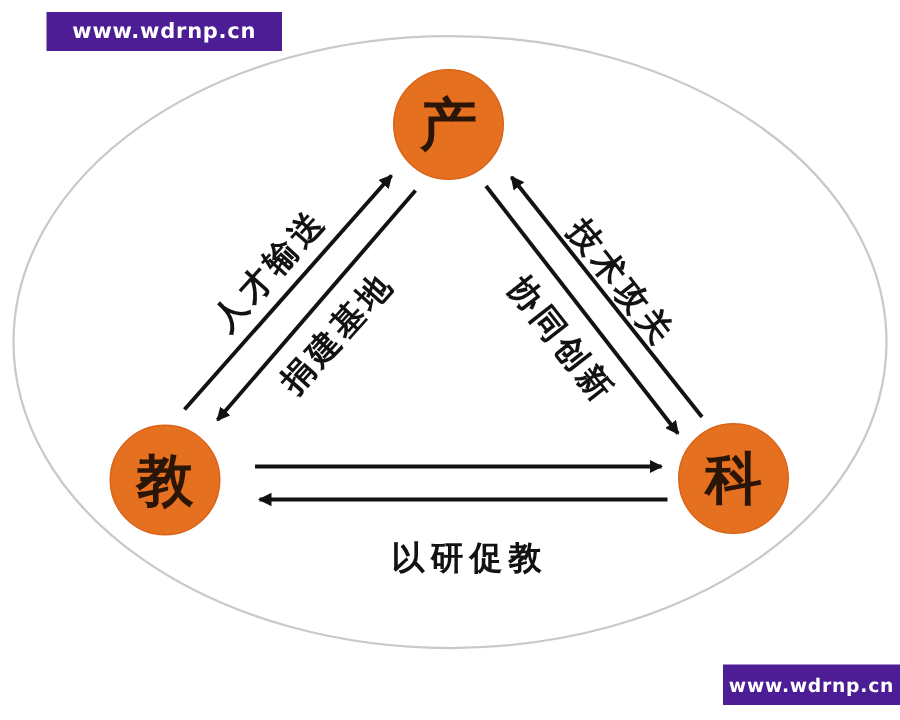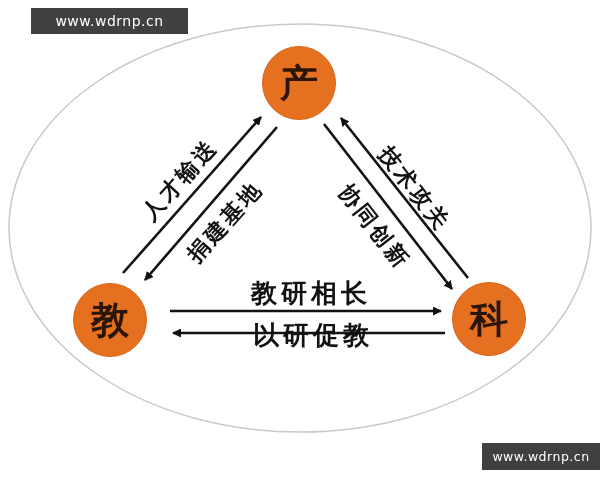--- a/index.html
+++ b/index.html
@@ -3,23 +3,23 @@
 <meta charset="utf-8">
 <style>
   html,body{margin:0;padding:0;background:#fff;}
   .stage{
     position:relative;width:600px;height:480px;background:#ffffff;overflow:hidden;
     font-family:"DejaVu Sans","Liberation Sans",sans-serif;
   }
   .layer{position:absolute;left:0;top:0;}
   
   .wm-bar{
-    position:absolute;background:#404040;color:#fff;
+    position:absolute;background:#4c1d95;color:#fff;
     display:flex;align-items:center;justify-content:center;
-    font-size:14px;font-weight:normal;letter-spacing:.5px;
+    font-size:14px;font-weight:bold;letter-spacing:.5px;
   }
   .wm-bar.tl{left:31px;top:8px;width:157px;height:26px;}
   .wm-bar.br{left:482px;top:443px;width:118px;height:27px;font-size:12.5px;}
   
   .node{
     position:absolute;width:72px;height:72px;border-radius:50%;
     background:#e5701f;border:1px solid #d96418;
     display:flex;align-items:center;justify-content:center;
     color:#2b1507;font-size:38px;font-weight:bold;line-height:1;
   }
@@ -29,21 +29,21 @@
   
   .edge-label{
     position:absolute;white-space:nowrap;color:#121212;font-weight:bold;
     transform-origin:center center;
   }
   .lbl-talent   {left:180px;top:180px;font-size:22px;letter-spacing:3px;transform:translate(-50%,-50%) rotate(-48deg);}
   .lbl-base     {left:225px;top:222px;font-size:22px;letter-spacing:3px;transform:translate(-50%,-50%) rotate(-48deg);}
   .lbl-tech     {left:414px;top:189px;font-size:22px;letter-spacing:3px;transform:translate(-50%,-50%) rotate(52deg);}
   .lbl-innov    {left:374px;top:227px;font-size:22px;letter-spacing:3px;transform:translate(-50%,-50%) rotate(52deg);}
   .lbl-teachres {left:311px;top:293px;font-size:26px;letter-spacing:4px;transform:translate(-50%,-50%);}
-  .lbl-resteach {left:313px;top:335px;font-size:26px;letter-spacing:4px;transform:translate(-50%,-50%);}
+  .lbl-resteach {left:313px;top:372px;font-size:22px;letter-spacing:4px;transform:translate(-50%,-50%);}
   
   .credit{
     position:absolute;right:13px;top:408px;font-size:17px;font-weight:bold;
     color:#d8ccc6;letter-spacing:1px;white-space:nowrap;
   }
   .credit .logo{margin-right:2px;}
 </style>
 </head>
 <body>
 
@@ -75,21 +75,20 @@
     <span>教</span>
   </div>
   <div class="node science">
     <span>科</span>
   </div>
 
   <div class="edge-label lbl-talent">人才输送</div>
   <div class="edge-label lbl-base">捐建基地</div>
   <div class="edge-label lbl-tech">技术攻关</div>
   <div class="edge-label lbl-innov">协同创新</div>
-  <div class="edge-label lbl-teachres">教研相长</div>
   <div class="edge-label lbl-resteach">以研促教</div>
 
   <div class="wm-bar tl">
     <span>www.wdrnp.cn</span>
   </div>
   <div class="wm-bar br">
     <span>www.wdrnp.cn</span>
   </div>
 
 

